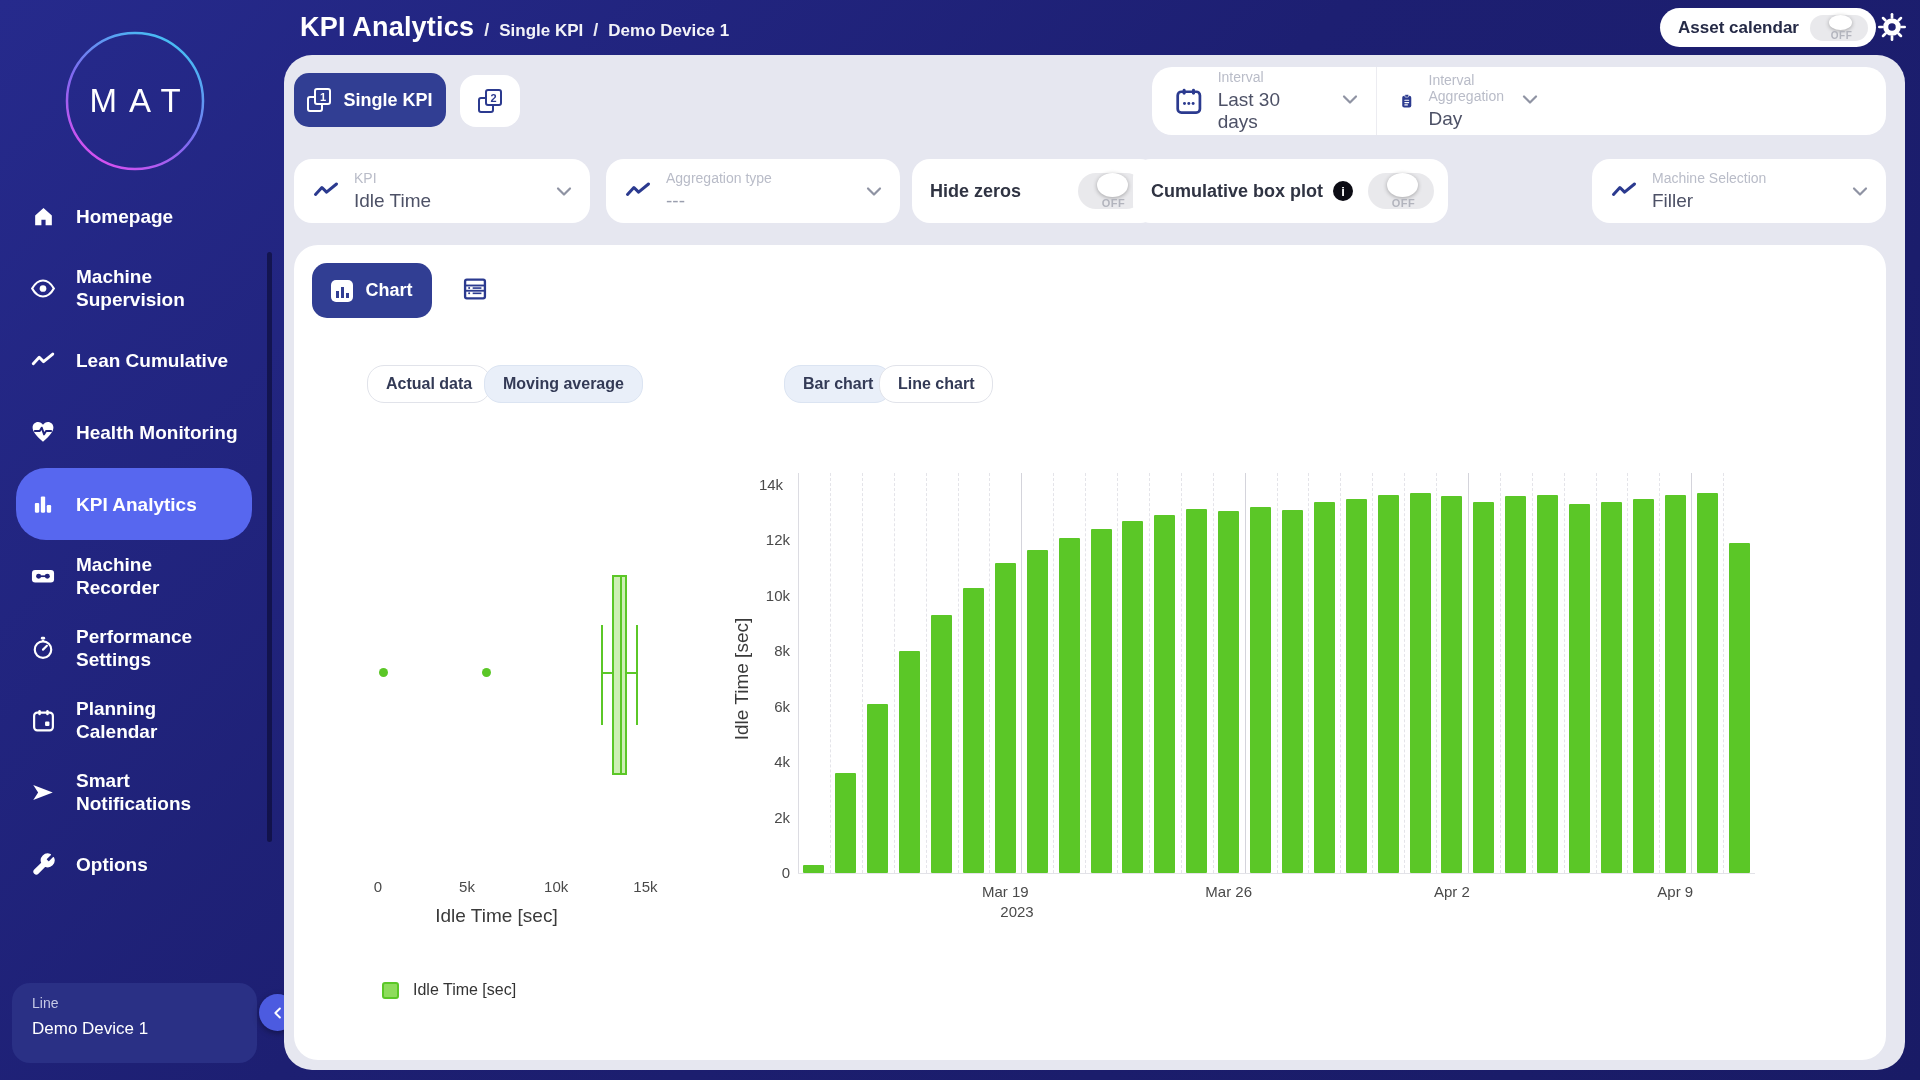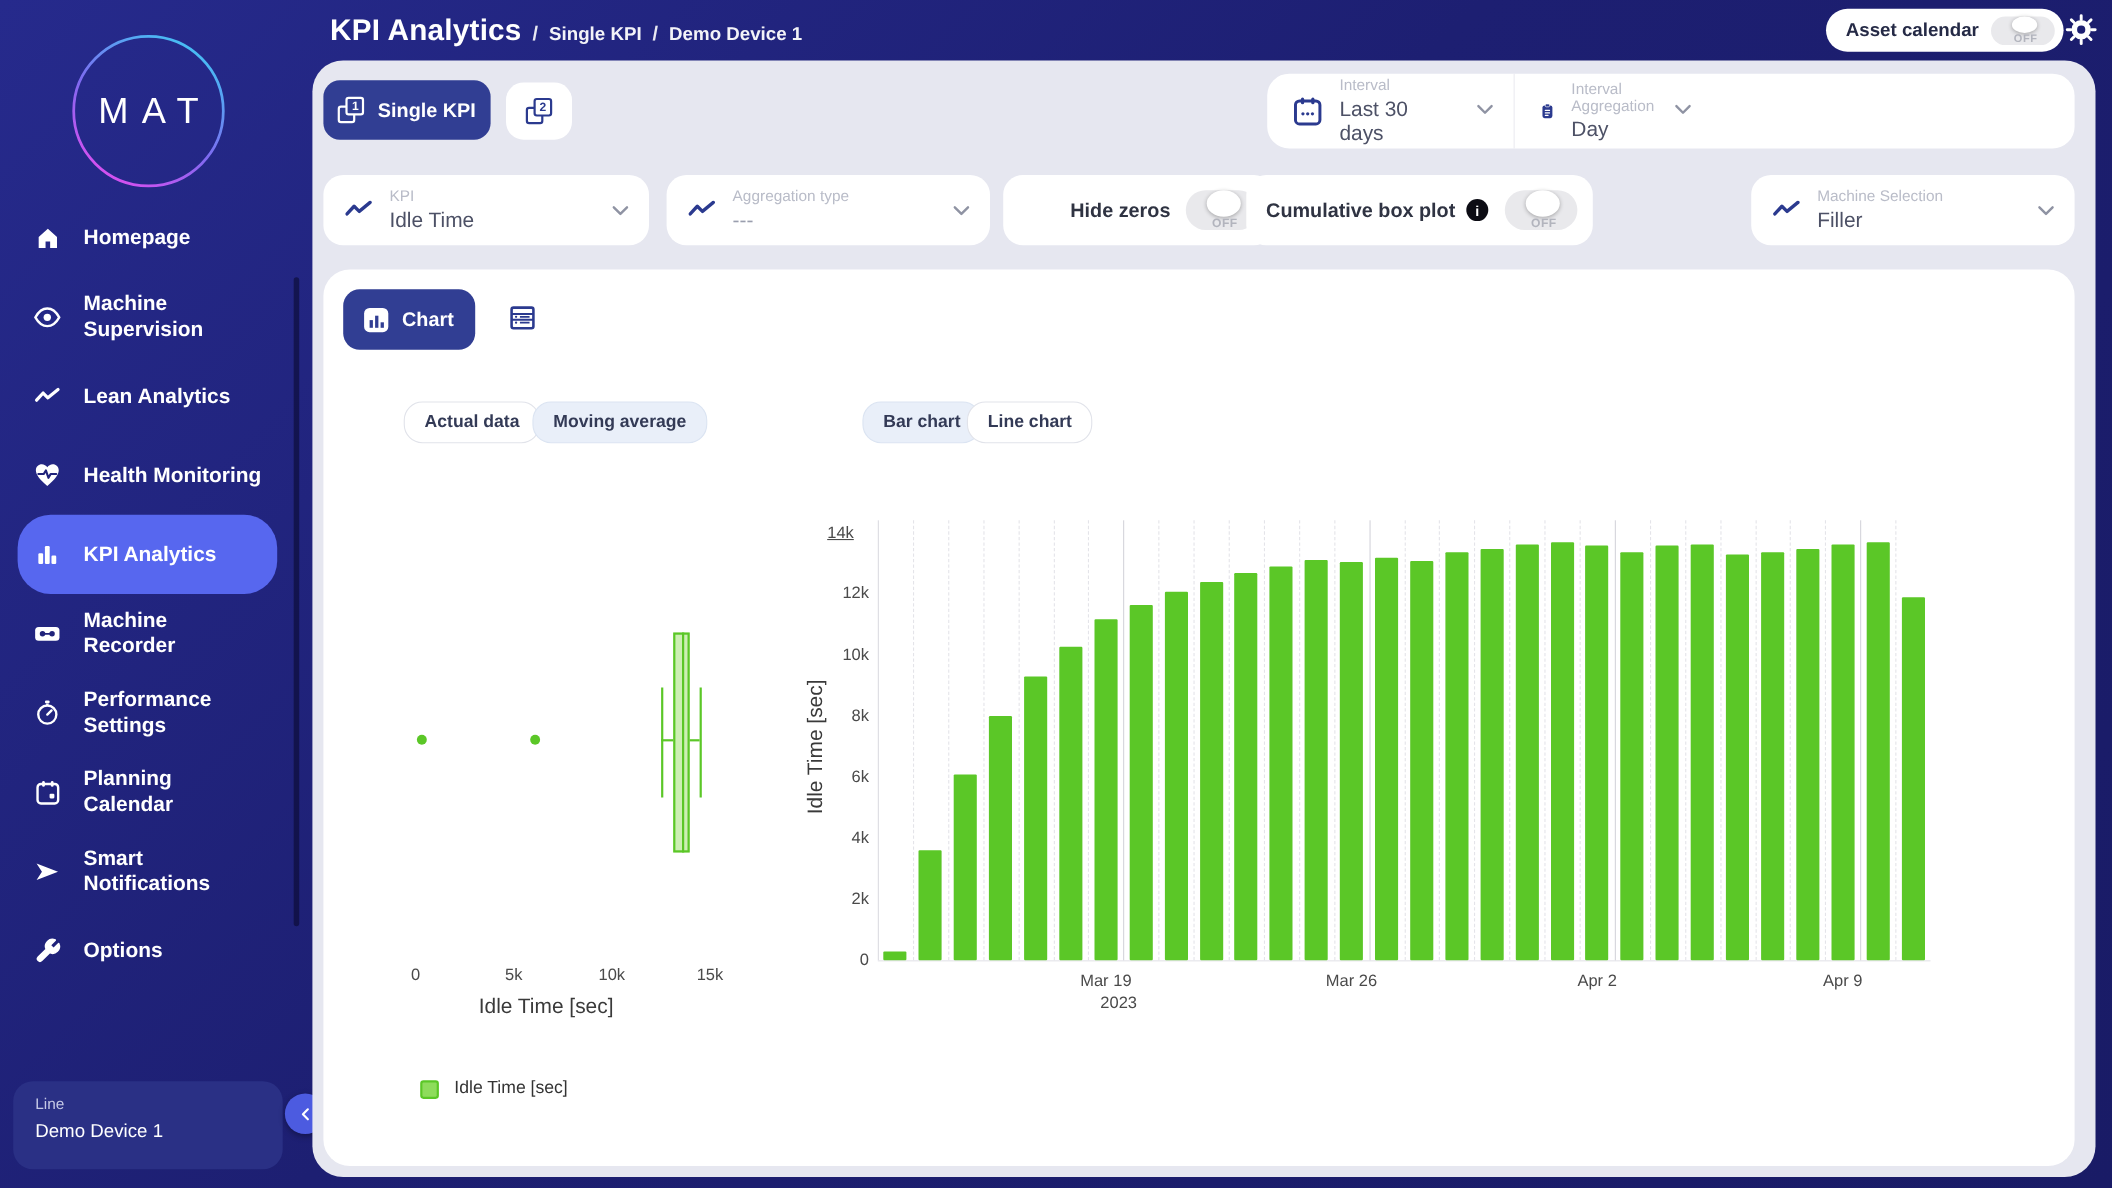--- a/index.html
+++ b/index.html
@@ -147,21 +147,21 @@
           </svg>
         </span>
         <span class="nlabel">Machine Supervision</span>
       </div>
       <div class="nav-item">
         <span class="nicon">
           <svg width="26" height="26" viewBox="0 0 24 24">
             <polyline points="3 15.5 8.5 9.5 12.5 13.5 21 6.5" fill="none" stroke="#fff" stroke-width="2.7" stroke-linecap="round" stroke-linejoin="round"></polyline>
           </svg>
         </span>
-        <span class="nlabel">Lean Analytics</span>
+        <span class="nlabel">Lean Cumulative</span>
       </div>
       <div class="nav-item">
         <span class="nicon">
           <svg width="26" height="26" viewBox="0 0 24 24">
             <path d="M12 21 C5.4 15.4 2.4 11.2 2.4 7.8 C2.4 5 4.7 2.8 7.4 2.8 C9.3 2.8 11 3.9 12 5.4 C13 3.9 14.7 2.8 16.6 2.8 C19.3 2.8 21.6 5 21.6 7.8 C21.6 11.2 18.6 15.4 12 21 Z" fill="#fff"></path>
             <polyline points="4.5 11 9 11 10.8 8 13 14.2 14.8 11 19.5 11" fill="none" stroke="#20237b" stroke-width="1.8" stroke-linejoin="round" stroke-linecap="round"></polyline>
           </svg>
         </span>
         <span class="nlabel">Health Monitoring</span>
       </div>
@@ -315,21 +315,21 @@
       </svg>
     <div style="flex:1">
       <div class="fld-label">Aggregation type</div>
       <div class="fld-value" style="color:#9a9eae">---</div>
     </div>
     <svg width="24" height="24" viewBox="0 0 24 24">
         <polyline points="6 9.5 12 15.5 18 9.5" fill="none" stroke="#8f93a3" stroke-width="2.2" stroke-linecap="round" stroke-linejoin="round"></polyline>
       </svg>
   </div>
 
-  <div class="card filter-card" style="left:628px; width:246px; justify-content:flex-end;">
+  <div class="card filter-card" style="left:628px; width:246px; justify-content:space-between;">
     <span style="font-size:18px; color:#2f3342; font-weight:bold;">Hide zeros</span>
     <span class="toggle big">
       <span class="knob"></span>
       <span class="off">OFF</span>
     </span>
   </div>
 
   <div class="card filter-card" style="left:849px; width:315px; justify-content:space-between;">
     <span style="display:flex; align-items:center; gap:10px;">
       <span style="font-size:18px; color:#2f3342; font-weight:bold;">Cumulative box plot</span>
@@ -456,21 +456,21 @@
         <div class="bar" title="Apr 9: 13650" style="left: 1370.75px; top: 249.7px; width: 21px; height: 378.3px; background: rgb(91, 199, 39); position: absolute;"></div>
         <div class="bar" title="Apr 10: 13700" style="left: 1402.65px; top: 248.314px; width: 21px; height: 379.686px; background: rgb(91, 199, 39); position: absolute;"></div>
         <div class="bar" title="Apr 11: 11900" style="left: 1434.55px; top: 298.2px; width: 21px; height: 329.8px; background: rgb(91, 199, 39); position: absolute;"></div>
         <div class="axis-text" style="left: 458px; top: 619px; width: 38px; text-align: right;">0</div>
         <div class="axis-text" style="left: 458px; top: 563.571px; width: 38px; text-align: right;">2k</div>
         <div class="axis-text" style="left: 458px; top: 508.143px; width: 38px; text-align: right;">4k</div>
         <div class="axis-text" style="left: 458px; top: 452.714px; width: 38px; text-align: right;">6k</div>
         <div class="axis-text" style="left: 458px; top: 397.286px; width: 38px; text-align: right;">8k</div>
         <div class="axis-text" style="left: 458px; top: 341.857px; width: 38px; text-align: right;">10k</div>
         <div class="axis-text" style="left: 458px; top: 286.429px; width: 38px; text-align: right;">12k</div>
-        <div class="axis-text" style="left: 458px; top: 231px; width: 38px; text-align: left; text-decoration: underline;">14k</div>
+        <div class="axis-text" style="left: 458px; top: 231px; width: 38px; text-align: center;">14k</div>
         <div class="axis-label" style="left: 448px; top: 434px; transform: translate(-50%, -50%) rotate(-90deg); font-size: 19px;">Idle Time [sec]</div>
         <div class="axis-text" style="left: 711.35px; top: 638px; transform: translateX(-50%);">Mar 19</div>
         <div class="axis-text" style="left: 723px; top: 658px; transform: translateX(-50%); text-align: center;">2023</div>
         <div class="axis-text" style="left: 934.65px; top: 638px; transform: translateX(-50%);">Mar 26</div>
         <div class="axis-text" style="left: 1157.95px; top: 638px; transform: translateX(-50%);">Apr 2</div>
         <div class="axis-text" style="left: 1381.25px; top: 638px; transform: translateX(-50%);">Apr 9</div>
       </div>
 
     <div class="legend">
       <span class="sw"></span>

